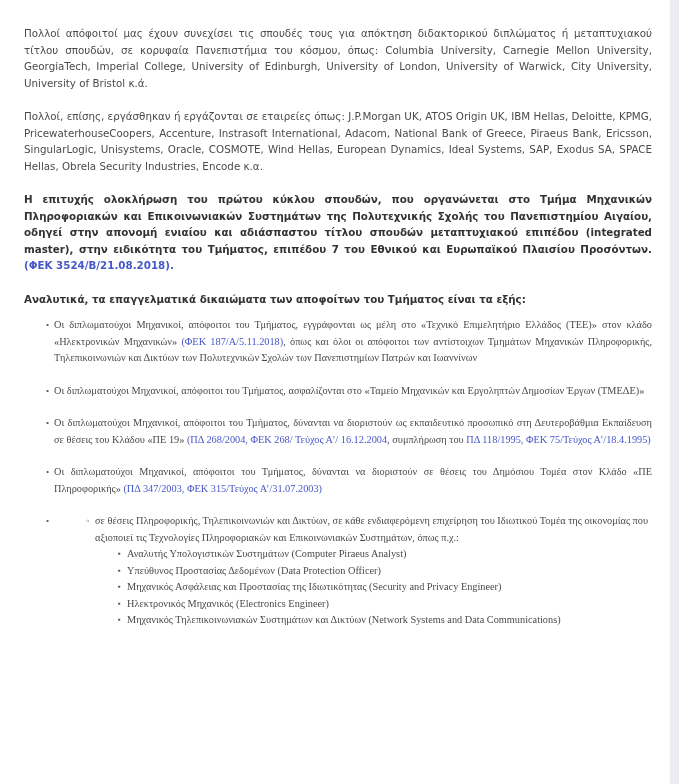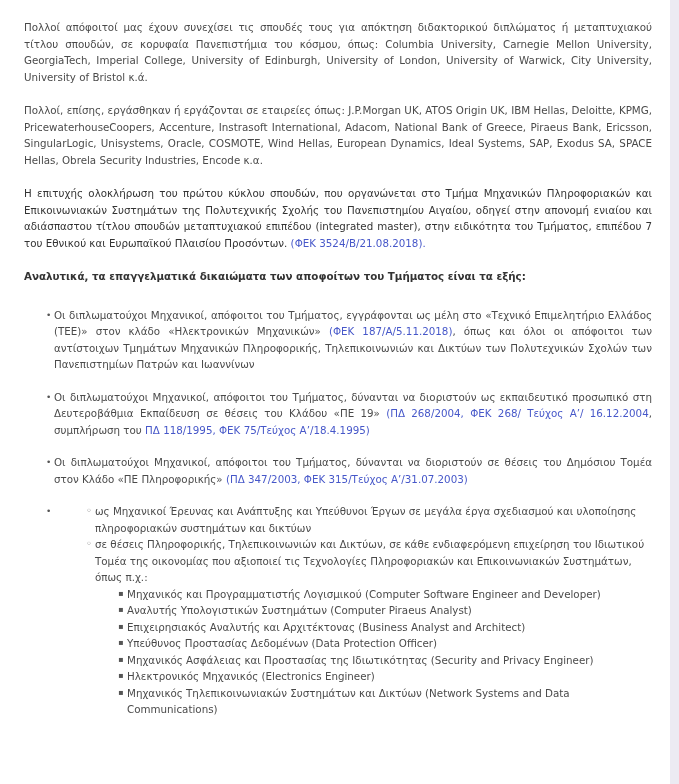--- a/index.html
+++ b/index.html
@@ -12,26 +12,26 @@
     position: relative;
   }
   .right-strip {
     position: absolute; top: 0; right: 0; width: 9px; height: 784px;
     background: #ecebf2;
   }
   .content {
     position: absolute; left: 24px; top: 17px; width: 628px;
     line-height: 16.5px;
   }
-  p { margin: 2px 0 17px 0; text-align: justify; }
-  p.intro-bold { font-weight: normal; color: #333; }
+  p { margin: 8px 0 17px 0; text-align: justify; }
+  p.intro-bold { font-weight: bold; color: #333; }
   .link { color: #4657c9; }
-  .heading { font-weight: bold; color: #333; margin: 0 0 22px 0; }
+  .heading { font-weight: bold; color: #333; margin: 0 0 10px 0; }
   ul.l1 { list-style: none; margin: 0; padding: 0 0 0 22px; }
-  ul.l1 > li { position: relative; padding-left: 8px; margin-bottom: 16px; text-align: justify; }
+  ul.l1 > li { position: relative; padding-left: 8px; margin-bottom: 16px; text-align: justify; font-family: Liberation Serif, serif; }
   ul.l1 > li::before { content: "•"; position: absolute; left: 0; top: 0; font-size: 9px; color: #555; }
   ul.l2 { list-style: none; margin: 10px 0 0 0; padding: 0 0 0 32px; }
   ul.l2 > li { position: relative; padding-left: 9px; margin-bottom: 0; text-align: left; }
   ul.l2 > li::before { content: "◦"; position: absolute; left: 0; top: 0; color: #777; font-size: 10px; }
   ul.l3 { list-style: none; margin: 0; padding: 0 0 0 23px; }
   ul.l3 > li { position: relative; padding-left: 9px; text-align: left; }
   ul.l3 > li::before { content: "▪"; position: absolute; left: 0; top: 0; color: #555; font-size: 8px; }
 </style>
 </head>
 <body>
@@ -40,30 +40,28 @@
 
 <div class="content">
   <p>Πολλοί απόφοιτοί μας έχουν συνεχίσει τις σπουδές τους για απόκτηση διδακτορικού διπλώματος ή μεταπτυχιακού τίτλου σπουδών, σε κορυφαία Πανεπιστήμια του κόσμου, όπως: Columbia University, Carnegie Mellon University, GeorgiaTech, Imperial College, University of Edinburgh, University of London, University of Warwick, City University, University of Bristol κ.ά.</p>
   <p>Πολλοί, επίσης, εργάσθηκαν ή εργάζονται σε εταιρείες όπως: J.P.Morgan UK, ATOS Origin UK, IBM Hellas, Deloitte, KPMG, PricewaterhouseCoopers, Accenture, Instrasoft International, Adacom, National Bank of Greece, Piraeus Bank, Ericsson, SingularLogic, Unisystems, Oracle, COSMOTE, Wind Hellas, European Dynamics, Ideal Systems, SAP, Exodus SA, SPACE Hellas, Obrela Security Industries, Encode κ.α.</p>
   <p class="intro-bold"><span>Η επιτυχής ολοκλήρωση του πρώτου κύκλου σπουδών, που οργανώνεται στο Τμήμα Μηχανικών Πληροφοριακών και Επικοινωνιακών Συστημάτων της Πολυτεχνικής Σχολής του Πανεπιστημίου Αιγαίου, οδηγεί στην απονομή ενιαίου και αδιάσπαστου τίτλου σπουδών μεταπτυχιακού επιπέδου (integrated master), στην ειδικότητα του Τμήματος, επιπέδου 7 του Εθνικού και Ευρωπαϊκού Πλαισίου Προσόντων. </span><span class="link">(ΦΕΚ 3524/Β/21.08.2018)</span><span class="link">.</span></p>
 
   <div class="heading">Αναλυτικά, τα επαγγελματικά δικαιώματα των αποφοίτων του Τμήματος είναι τα εξής:</div>
 
   <ul class="l1">
     <li><span>Οι διπλωματούχοι Μηχανικοί, απόφοιτοι του Τμήματος, εγγράφονται ως μέλη στο «Τεχνικό Επιμελητήριο Ελλάδος (ΤΕΕ)» στον κλάδο «Ηλεκτρονικών Μηχανικών» </span><span class="link">(ΦΕΚ 187/Α/5.11.2018)</span><span>, όπως και όλοι οι απόφοιτοι των αντίστοιχων Τμημάτων Μηχανικών Πληροφορικής, Τηλεπικοινωνιών και Δικτύων των Πολυτεχνικών Σχολών των Πανεπιστημίων Πατρών και Ιωαννίνων</span></li>
+    <li><span>Οι διπλωματούχοι Μηχανικοί, απόφοιτοι του Τμήματος, ασφαλίζονται στο «Ταμείο Μηχανικών και Εργοληπτών Δημοσίων Έργων (ΤΜΕΔΕ)»</span></li>
     <li><span>Οι διπλωματούχοι Μηχανικοί, απόφοιτοι του Τμήματος, δύνανται να διοριστούν ως εκπαιδευτικό προσωπικό στη Δευτεροβάθμια Εκπαίδευση σε θέσεις του Κλάδου «ΠΕ 19» </span><span class="link">(ΠΔ 268/2004, ΦΕΚ 268/ Τεύχος Α’/ 16.12.2004</span><span>, συμπλήρωση του </span><span class="link">ΠΔ 118/1995, ΦΕΚ 75/Τεύχος Α’/18.4.1995</span><span class="link">)</span></li>
     <li><span>Οι διπλωματούχοι Μηχανικοί, απόφοιτοι του Τμήματος, δύνανται να διοριστούν σε θέσεις του Δημόσιου Τομέα στον Κλάδο «ΠΕ Πληροφορικής» </span><span class="link">(ΠΔ 347/2003, ΦΕΚ 315/Τεύχος Α’/31.07.2003)</span></li>
     <li>
       <ul class="l2">
-        <li>ως Μηχανικοί Έρευνας και Ανάπτυξης και Υπεύθυνοι Έργων σε μεγάλα έργα σχεδιασμού και υλοποίησης πληροφοριακών συστημάτων και δικτύων</li>
         <li><span>σε θέσεις Πληροφορικής, Τηλεπικοινωνιών και Δικτύων, σε κάθε ενδιαφερόμενη επιχείρηση του Ιδιωτικού Τομέα της οικονομίας που αξιοποιεί τις Τεχνολογίες Πληροφοριακών και Επικοινωνιακών Συστημάτων, όπως π.χ.:</span>
           <ul class="l3">
-            <li>Μηχανικός και Προγραμματιστής Λογισμικού (Computer Software Engineer and Developer)</li>
             <li>Αναλυτής Υπολογιστικών Συστημάτων (Computer Piraeus Analyst)</li>
-            <li>Επιχειρησιακός Αναλυτής και Αρχιτέκτονας (Business Analyst and Architect)</li>
             <li>Υπεύθυνος Προστασίας Δεδομένων (Data Protection Officer)</li>
             <li>Μηχανικός Ασφάλειας και Προστασίας της Ιδιωτικότητας (Security and Privacy Engineer)</li>
             <li>Ηλεκτρονικός Μηχανικός (Electronics Engineer)</li>
             <li>Μηχανικός Τηλεπικοινωνιακών Συστημάτων και Δικτύων (Network Systems and Data Communications)</li>
 
           </ul>
         </li>
       </ul>
     </li>
   </ul>

